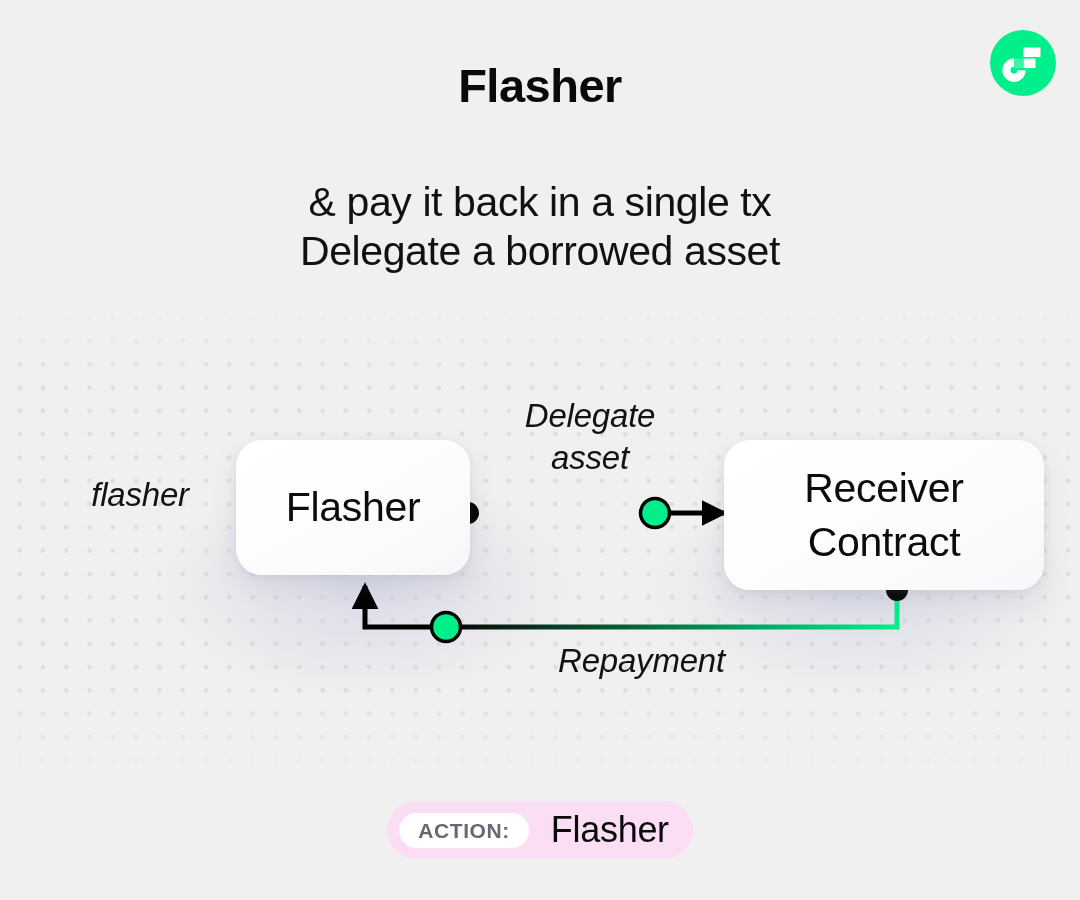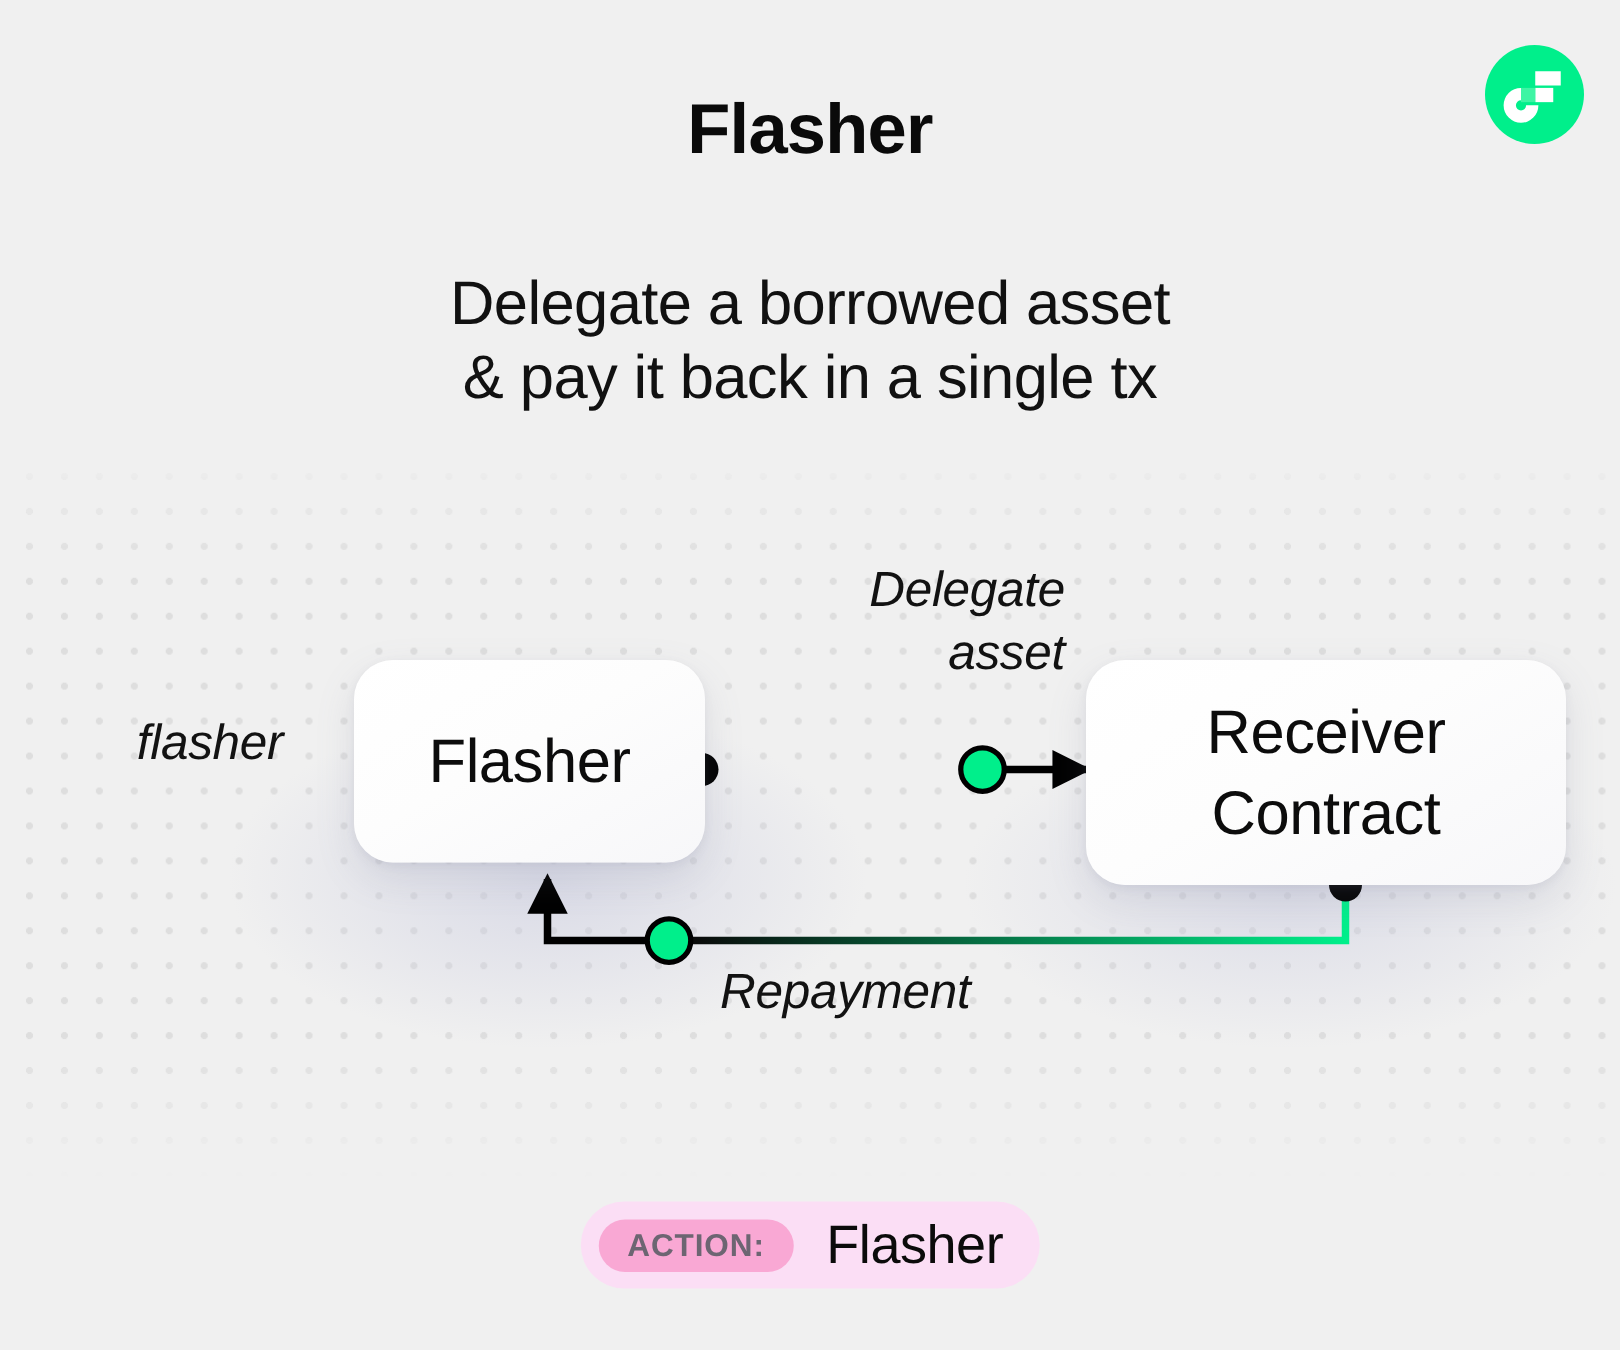--- a/index.html
+++ b/index.html
@@ -127,40 +127,40 @@
 
   .edge-label {
     position: absolute;
     font-style: italic;
     color: #121212;
     font-size: 33px;
     line-height: 42px;
     text-align: center;
     letter-spacing: -0.2px;
   }
-  #label-delegate { left: 470px; top: 372px; width: 240px; text-align: right; }
+  #label-delegate { left: 470px; top: 395px; width: 240px; }
   #label-call     { left: 45px;  top: 474px; width: 190px; }
-  #label-repay    { left: 480px; top: 640px; width: 245px; text-align: left; }
+  #label-repay    { left: 480px; top: 640px; width: 245px; text-align: right; }
 
   
   #action-badge {
     position: absolute;
     left: 50%;
     transform: translateX(-50%);
     top: 801px;
     height: 58px;
     background: #fbdef5;
     border-radius: 29px;
     display: flex;
     align-items: center;
     padding: 0 24px 0 12px;
     box-sizing: border-box;
   }
   #action-badge-tag {
-    background: #f9a8d4;
+    background: #ffffff;
     color: #6d6572;
     font-size: 21px;
     font-weight: bold;
     letter-spacing: 0.6px;
     border-radius: 20px;
     padding: 7px 19px;
     line-height: 1;
   }
   #action-badge-value {
     color: #0b0b0b;
@@ -183,22 +183,22 @@
       <circle cx="33" cy="33" r="33" fill="#00ef8b"></circle>
       <rect x="33.5" y="17.5" width="17" height="9.5" fill="#ffffff"></rect>
       <rect x="33.5" y="28.6" width="12" height="9.5" fill="#ffffff"></rect>
       <rect x="24" y="28.6" width="9.5" height="9.5" fill="#3ef5a4"></rect>
       <path d="M24 28.6 a11.6 11.6 0 1 0 11.6 11.6 h-8.2 a3.4 3.4 0 1 1 -3.4 -3.4 z" fill="#ffffff"></path>
     </svg>
   </div>
 
   <div id="page-title">Flasher</div>
   <div id="subtitle">
+    <span class="line">&amp; pay it back in a single tx</span>
     <span class="line">Delegate a borrowed asset</span>
-    <span class="line">&amp; pay it back in a single tx</span>
   </div>
 
   <svg id="diagram" viewBox="0 0 1080 900" xmlns="http://www.w3.org/2000/svg">
     <defs>
       <linearGradient id="gradDelegate" x1="0" y1="0" x2="1" y2="0">
         <stop offset="0%" stop-color="#00ef8b"></stop>
         <stop offset="100%" stop-color="#0a0a0a"></stop>
       </linearGradient>
       <linearGradient id="gradRepay" x1="1" y1="0" x2="0" y2="0">
         <stop offset="0%" stop-color="#00ef8b"></stop>

